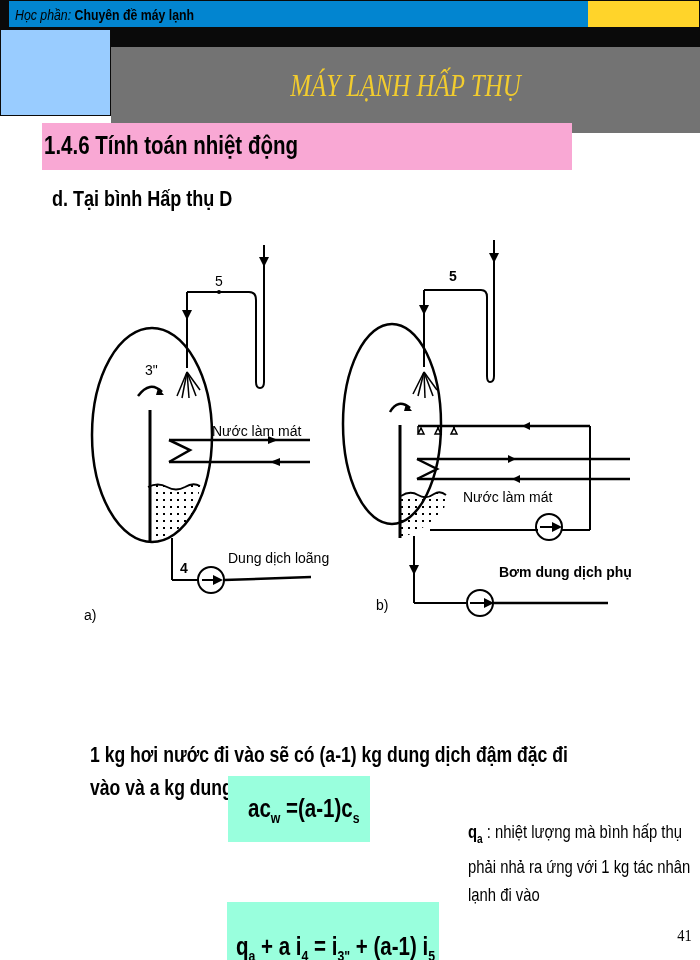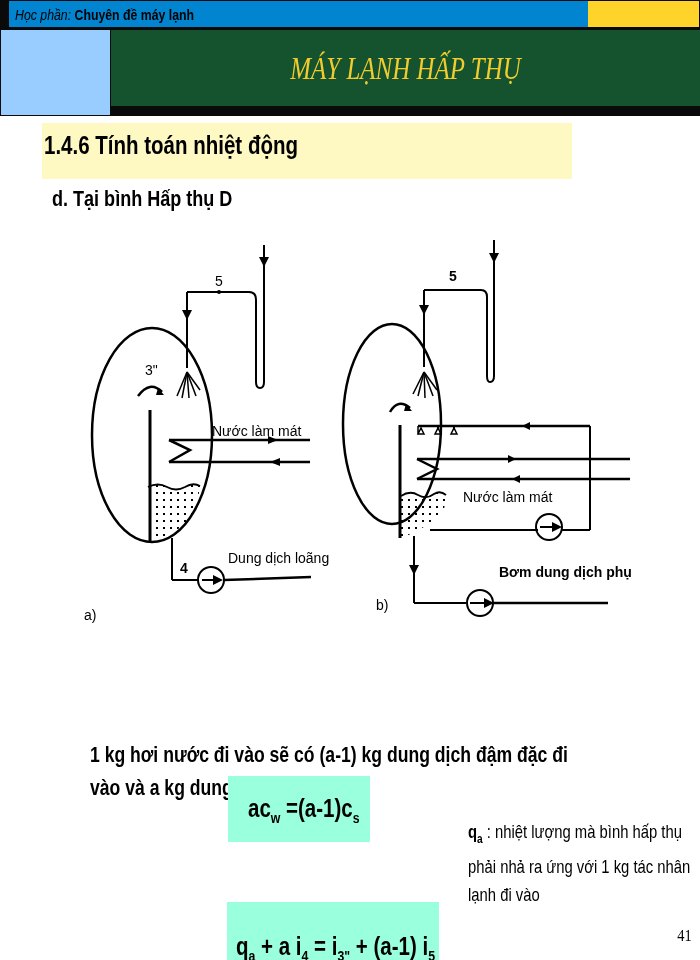--- a/index.html
+++ b/index.html
@@ -6,24 +6,24 @@
   body { width:700px; height:960px; background:#ffffff; position:relative; overflow:hidden;
          font-family:"Liberation Sans", sans-serif; color:#000; }
   .topbar { position:absolute; left:0; top:0; width:700px; height:29px; background:#0a0a0a; }
   .topbar-blue { position:absolute; left:1px; top:1px; width:584px; height:26px; background:#0285d0;margin-left:8px; }
   .topbar-yellow { position:absolute; left:588px; top:1px; width:111px; height:26px; background:#ffd42a; }
   .course { position:absolute; left:6px; top:5px; font-size:15px; transform:scaleX(0.82); transform-origin:left center; white-space:nowrap; }
   .course .lbl { font-style:italic; }
   .course .val { font-weight:bold; }
   .header { position:absolute; left:0; top:29px; width:700px; height:87px; background:#0a0a0a; }
   .header-light { position:absolute; left:1px; top:1px; width:109px; height:85px; background:#99ccff; }
-  .header-dark { position:absolute; left:111px; top:1px; width:589px; height:76px; background:#14532d; }
+  .header-dark { position:absolute; left:111px; top:18px; width:589px; height:86px; background:#737373; }
   .title { position:absolute; left:0; right:0; top:20px; text-align:center; font-family:"Liberation Serif", serif;
            font-style:italic; color:#f2cc2e; font-size:32px; transform:scaleX(0.78); letter-spacing:0px; }
-  .section { position:absolute; left:42px; top:123px; width:530px; height:56px; background:#fef9c3; }
+  .section { position:absolute; left:42px; top:123px; width:530px; height:47px; background:#f9a8d4; }
   .section-text { position:absolute; left:2px; top:8px; font-size:25px; font-weight:bold; transform:scaleX(0.82);
                   transform-origin:left center; white-space:nowrap; }
   .subsection { position:absolute; left:52px; top:186px; font-size:22px; font-weight:bold; transform:scaleX(0.82);
                 transform-origin:left center; white-space:nowrap; }
   svg.diagram { position:absolute; left:0; top:225px; }
   .diag-label { font-family:"Liberation Sans", sans-serif; font-size:14px; }
   .para { position:absolute; left:90px; top:738px; width:640px; font-size:22px; font-weight:bold; line-height:33px;
           transform:scaleX(0.8); transform-origin:left top; }
   .eq1 { position:absolute; left:228px; top:776px; width:142px; height:66px; background:#99ffdd; }
   .eq2 { position:absolute; left:227px; top:902px; width:212px; height:98px; background:#99ffdd; }

